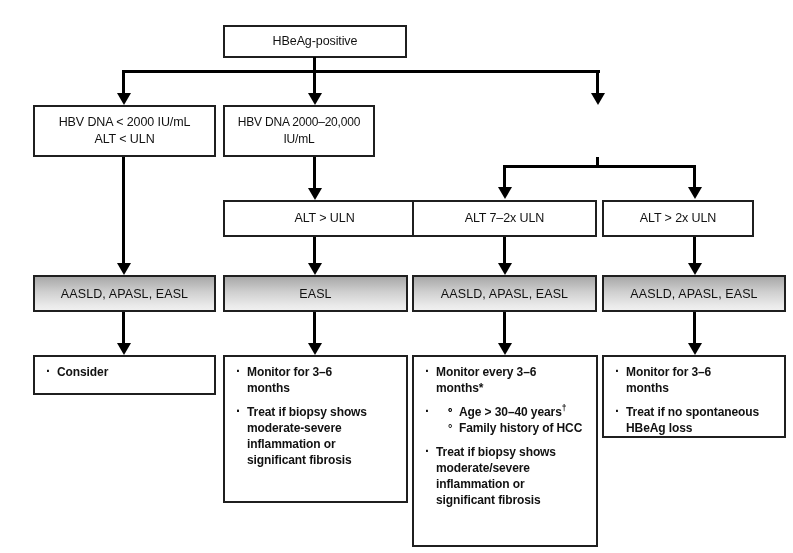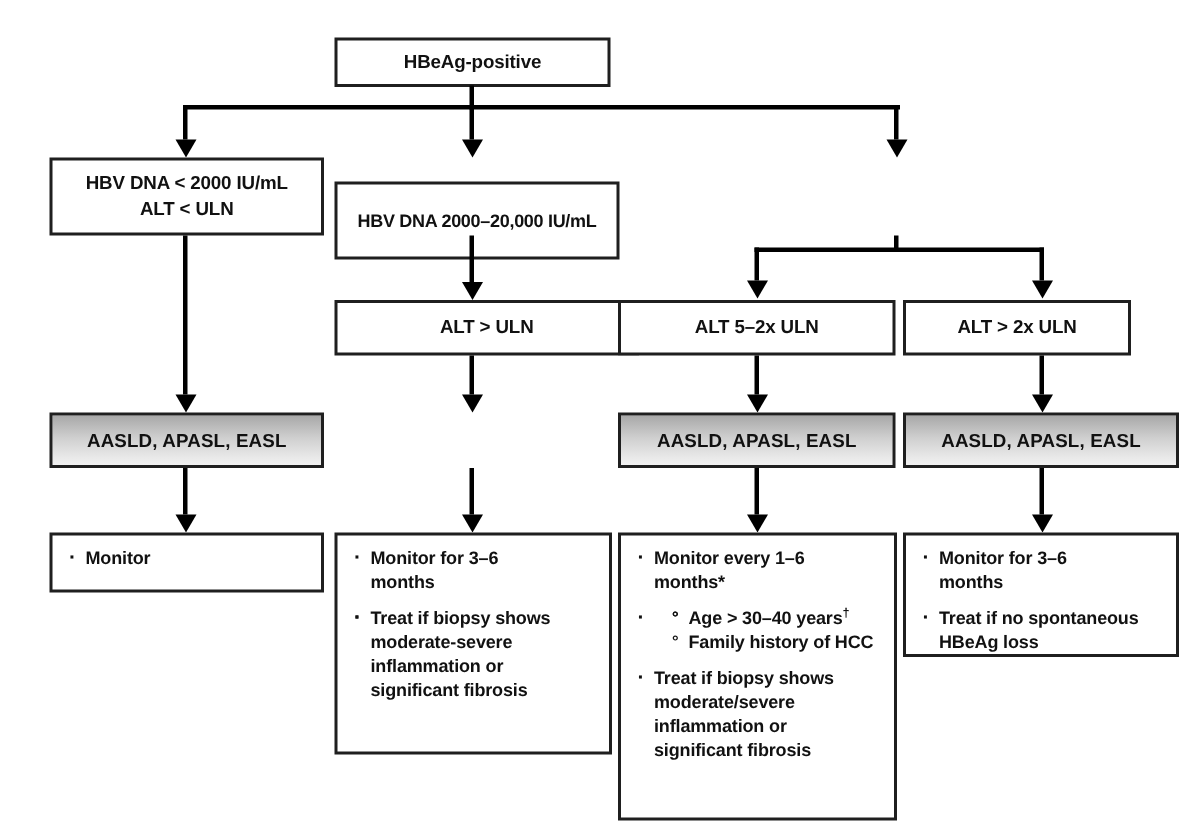--- a/index.html
+++ b/index.html
@@ -6,31 +6,31 @@
   .stage{
     position:relative;width:793px;height:553px;background:#ffffff;
     font-family:"Liberation Sans","DejaVu Sans",sans-serif;
     color:#111;overflow:hidden;
   }
   
   .node{
     position:absolute;box-sizing:border-box;
     border:2px solid #1f1f1f;background:#ffffff;
     display:flex;align-items:center;justify-content:center;
-    font-weight:bold;font-size:12.5px;line-height:17px;text-align:center;
+    font-weight:normal;font-size:12.5px;line-height:17px;text-align:center;
     letter-spacing:-0.1px;
   }
   .node.tight{font-size:12px;letter-spacing:-0.2px;}
   .lines{white-space:pre-line;}
   .guideline{
     position:absolute;box-sizing:border-box;
     border:2px solid #1f1f1f;
     background:linear-gradient(180deg,#a8a8a8 0%,#cfcfcf 45%,#e9e9e9 85%,#f0f0f0 100%);
     display:flex;align-items:center;justify-content:center;
-    font-weight:bold;font-size:12.5px;text-align:right;letter-spacing:0.1px;
+    font-weight:normal;font-size:12.5px;text-align:right;letter-spacing:0.1px;
   }
   .outcome{
     position:absolute;box-sizing:border-box;
     border:2px solid #1f1f1f;background:#ffffff;
     font-weight:bold;font-size:12px;line-height:16px;letter-spacing:-0.1px;
   }
   .outcome ul{list-style:none;margin:0;padding:7px 6px 6px 10px;}
   .outcome li{position:relative;padding-left:12px;margin:0;}
   .outcome li + li{margin-top:8px;}
   .blt{position:absolute;left:1px;top:-1px;font-size:14px;}
@@ -60,64 +60,65 @@
   <div class="ahead" style="left:117px;top:93px"></div>
   <div class="stem" style="left:313px;top:70px;height:23px"></div>
   <div class="ahead" style="left:308px;top:93px"></div>
   <div class="stem" style="left:596px;top:70px;height:23px"></div>
   <div class="ahead" style="left:591px;top:93px"></div>
 
   <div class="node" style="left:33px;top:105px;width:183px;height:52px">
     <span class="lines">HBV DNA &lt; 2000 IU/mL
 ALT &lt; ULN</span>
   </div>
-  <div class="node tight" style="left:223px;top:121px;width:190px;height:52px">HBV DNA 2000–20,000 IU/mL</div>
+  <div class="node tight" style="left:223px;top:105px;width:152px;height:52px">HBV DNA 2000–20,000 IU/mL</div>
 
   <div class="stem" style="left:596px;top:157px;height:11px"></div>
   <div class="hline" style="left:503px;top:165px;width:193px"></div>
   <div class="stem" style="left:503px;top:165px;height:22px"></div>
   <div class="ahead" style="left:498px;top:187px"></div>
   <div class="stem" style="left:693px;top:165px;height:22px"></div>
   <div class="ahead" style="left:688px;top:187px"></div>
 
   <div class="stem" style="left:313px;top:157px;height:31px"></div>
   <div class="ahead" style="left:308px;top:188px"></div>
 
   <div class="node" style="left:223px;top:200px;width:203px;height:37px">ALT &gt; ULN</div>
-  <div class="node" style="left:412px;top:200px;width:185px;height:37px">ALT 5–2x ULN</div>
+  <div class="node" style="left:412px;top:200px;width:185px;height:37px">ALT 7–2x ULN</div>
   <div class="node" style="left:602px;top:200px;width:152px;height:37px">ALT &gt; 2x ULN</div>
 
   <div class="stem" style="left:122px;top:157px;height:106px"></div>
   <div class="ahead" style="left:117px;top:263px"></div>
 
   <div class="stem" style="left:313px;top:237px;height:26px"></div>
   <div class="ahead" style="left:308px;top:263px"></div>
   <div class="stem" style="left:503px;top:237px;height:26px"></div>
   <div class="ahead" style="left:498px;top:263px"></div>
   <div class="stem" style="left:693px;top:237px;height:26px"></div>
   <div class="ahead" style="left:688px;top:263px"></div>
 
   <div class="guideline" style="left:33px;top:275px;width:183px;height:37px">AASLD, APASL, EASL</div>
+  <div class="guideline" style="left:223px;top:275px;width:185px;height:37px">EASL</div>
   <div class="guideline" style="left:412px;top:275px;width:185px;height:37px">AASLD, APASL, EASL</div>
   <div class="guideline" style="left:602px;top:275px;width:184px;height:37px">AASLD, APASL, EASL</div>
 
   <div class="stem" style="left:122px;top:312px;height:31px"></div>
   <div class="ahead" style="left:117px;top:343px"></div>
   <div class="stem" style="left:313px;top:312px;height:31px"></div>
   <div class="ahead" style="left:308px;top:343px"></div>
   <div class="stem" style="left:503px;top:312px;height:31px"></div>
   <div class="ahead" style="left:498px;top:343px"></div>
   <div class="stem" style="left:693px;top:312px;height:31px"></div>
   <div class="ahead" style="left:688px;top:343px"></div>
 
   <div class="outcome" style="left:33px;top:355px;width:183px;height:40px">
     <ul>
       <li>
         <span class="blt">·</span>
-        <span class="lines">Monitor</span>
+        <span class="lines">Consider</span>
       </li>
     </ul>
   </div>
 
   <div class="outcome" style="left:223px;top:355px;width:185px;height:148px">
     <ul>
       <li>
         <span class="blt">·</span>
         <span class="lines">Monitor for 3–6
 months</span>
@@ -132,21 +133,21 @@
 inflammation or
 significant fibrosis</span>
       </li>
     </ul>
   </div>
 
   <div class="outcome" style="left:412px;top:355px;width:186px;height:192px">
     <ul>
       <li>
         <span class="blt">·</span>
-        <span class="lines">Monitor every 1–6
+        <span class="lines">Monitor every 3–6
 months*</span>
       </li>
       <li>
         <span class="blt">·</span>
         <ul class="subs">
           <li>
             <span class="sblt">°</span>
           </li>
           <li>
             <span class="sblt">°</span>

